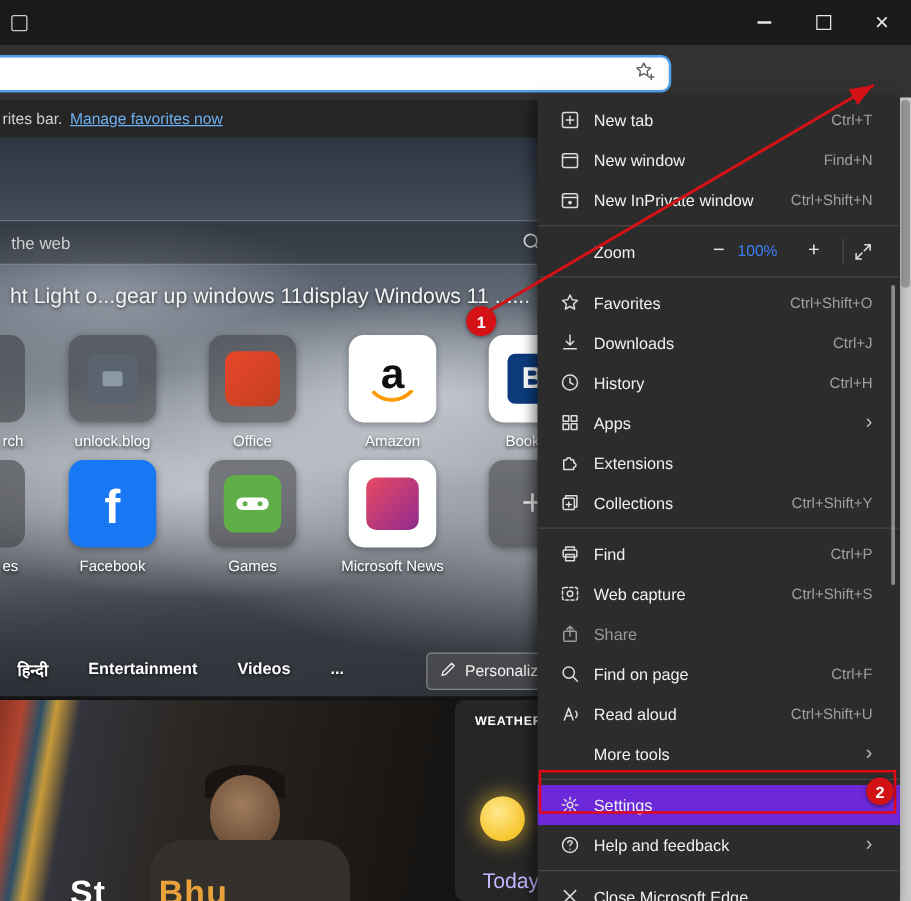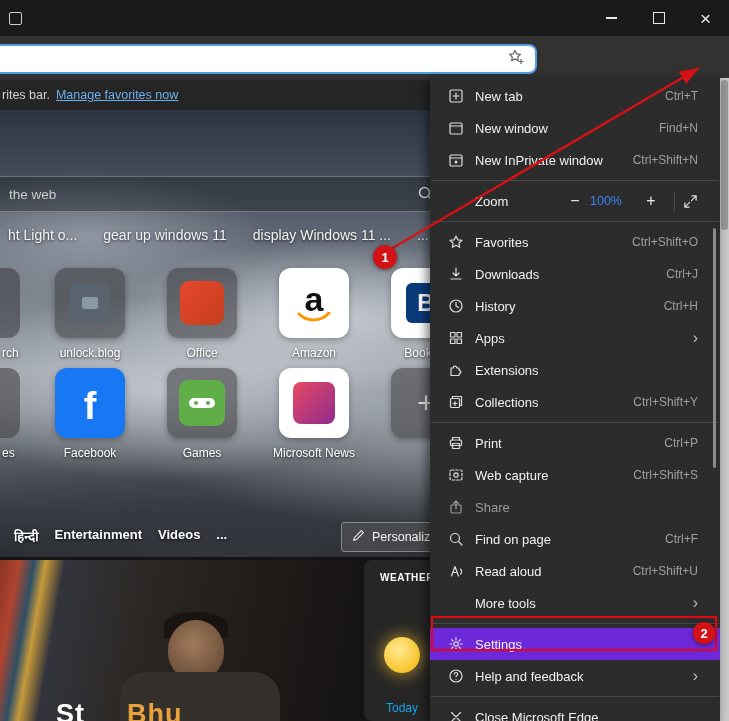--- a/index.html
+++ b/index.html
@@ -35,21 +35,21 @@
       radial-gradient(ellipse 340px 130px at 28% 62%, rgba(202,206,214,.8), transparent 70%),
       radial-gradient(ellipse 420px 150px at 75% 68%, rgba(172,177,185,.7), transparent 75%),
       radial-gradient(ellipse 520px 190px at 40% 97%, rgba(52,56,62,.95), transparent 82%),
       linear-gradient(180deg,#2d3543 0%,#49525f 18%,#7a828c 40%,#9aa0a7 58%,#6f757d 74%,#383d44 90%,#22262c 100%);}
   
   .search-pill{position:absolute;left:-70px;top:66px;width:516px;height:36px;border-radius:18px;
                background:rgba(25,28,32,.38);border:1px solid rgba(255,255,255,.28);box-sizing:border-box;
                display:flex;align-items:center;padding-left:78px;color:#cdcdcd;font-size:13.5px;}
   .search-pill .mag{position:absolute;right:10px;top:8px;}
   
-  .qlinks{position:absolute;left:8px;top:117px;display:flex;gap:26px;font-size:14px;color:#f4f4f4;
+  .qlinks{position:absolute;left:8px;top:117px;display:flex;font-size:17px;color:#f4f4f4;
           text-shadow:0 1px 3px rgba(0,0,0,.7);}
   .qlinks span{cursor:pointer;white-space:nowrap;}
   
   .tilerow{position:absolute;display:flex;gap:42px;}
   .tile{width:70px;display:flex;flex-direction:column;align-items:center;cursor:pointer;}
   .tilebox{width:70px;height:70px;border-radius:12px;background:rgba(58,58,62,.55);
            display:flex;align-items:center;justify-content:center;box-shadow:0 2px 6px rgba(0,0,0,.3);}
   .tilebox.white{background:#fff;}
   .tile .tlabel{margin-top:8px;font-size:12px;color:#fff;text-shadow:0 1px 3px rgba(0,0,0,.8);white-space:nowrap;}
   .partial-box{position:absolute;width:70px;height:70px;border-radius:12px;background:rgba(58,58,62,.55);}
@@ -60,21 +60,21 @@
   .amazon-a{font-size:34px;font-weight:bold;color:#111;line-height:1;position:relative;top:-4px;}
   .amazon-smile{position:absolute;margin-top:30px;}
   .ib-booking{width:40px;height:40px;border-radius:6px;background:#0c3b7c;display:flex;align-items:center;justify-content:center;
               color:#fff;font-weight:bold;font-size:24px;}
   .tilebox.fb{background:#1877f2;}
   .fb-f{color:#fff;font-size:38px;font-weight:bold;line-height:1;position:relative;top:3px;}
   .ib-games{width:46px;height:46px;border-radius:9px;background:#5fae47;display:flex;align-items:center;justify-content:center;}
   .ib-news{width:42px;height:42px;border-radius:8px;background:linear-gradient(135deg,#e84a63,#8f2b8f);}
   .plus-glyph{color:#e8e8e8;font-size:30px;font-weight:300;}
   
-  .ntabs{position:absolute;left:14px;top:417px;display:flex;gap:16px;font-size:13px;font-weight:bold;color:#fff;
+  .ntabs{position:absolute;left:14px;top:417px;display:flex;gap:32px;font-size:13px;font-weight:bold;color:#fff;
          text-shadow:0 1px 3px rgba(0,0,0,.8);}
   .ntabs span{cursor:pointer;white-space:nowrap;}
   .personalize{position:absolute;left:341px;top:412px;height:30px;width:130px;border-radius:4px;
                background:rgba(84,84,86,.62);border:1px solid rgba(255,255,255,.35);box-sizing:border-box;
                display:flex;align-items:center;gap:7px;padding:0 10px;color:#f2f2f2;font-size:12.5px;cursor:pointer;}
   
   .bottom{position:absolute;left:0;top:557px;width:729px;height:164px;background:#141414;}
   .movie{position:absolute;left:0;top:3px;width:356px;height:161px;overflow:hidden;cursor:pointer;
     background:linear-gradient(100deg,#8a3326 0%,#b0442e 5%,#2d4f66 9%,#c79a3a 12%,#33343c 17%,#2b2723 40%,#1e1b19 72%,#151311 100%);}
   .m-head{position:absolute;left:168px;top:60px;width:56px;height:60px;border-radius:50% 50% 46% 46%;
@@ -82,21 +82,21 @@
   .m-hair{position:absolute;left:164px;top:52px;width:64px;height:26px;border-radius:50% 50% 0 0;background:#191311;}
   .m-body{position:absolute;left:120px;top:112px;width:160px;height:52px;border-radius:26px 26px 0 0;background:#34302c;}
   .m-headline{position:absolute;bottom:-9px;left:56px;font-size:27px;font-weight:bold;letter-spacing:1px;white-space:nowrap;}
   .m-headline .h1{color:#fff;}
   .m-headline .h2{color:#e9a23b;margin-left:42px;}
   .weather{position:absolute;left:364px;top:3px;width:92px;height:161px;background:#262626;border-radius:8px;box-sizing:border-box;
            padding:12px 0 0 16px;cursor:pointer;}
   .weather .wtitle{font-size:10px;font-weight:bold;letter-spacing:.6px;color:#fff;}
   .sun{position:absolute;left:20px;top:77px;width:36px;height:36px;border-radius:50%;
        background:radial-gradient(circle at 40% 35%,#ffe98f,#f7c52e 70%);box-shadow:0 0 14px 4px rgba(247,197,46,.45);}
-  .weather .wfoot{position:absolute;left:22px;bottom:6px;font-size:12px;color:#0ea5e9;}
+  .weather .wfoot{position:absolute;left:22px;bottom:6px;font-size:17px;color:#c4b5fd;}
   
   .pg-scroll{position:absolute;left:720px;top:78px;width:9px;height:643px;background:#c9c9c9;z-index:15;}
   .pg-thumb{position:absolute;left:1px;top:2px;width:7px;height:150px;background:#979797;border-radius:3px;}
   
   .menu{position:absolute;left:430px;top:78px;width:290px;height:643px;background:#2d2c2c;z-index:20;
         box-shadow:-3px 3px 10px rgba(0,0,0,.55);box-sizing:border-box;padding-top:2px;overflow:hidden;}
   .mi{height:32px;display:flex;align-items:center;padding:0 22px 0 18px;font-size:13px;color:#f0f0f0;cursor:pointer;}
   .mi-ic{width:16px;height:16px;margin-right:11px;flex:none;display:flex;align-items:center;justify-content:center;}
   .mi-ic svg{width:16px;height:16px;stroke:#dcdcdc;fill:none;stroke-width:1.2;stroke-linecap:round;stroke-linejoin:round;}
   .mi-label{flex:1;white-space:nowrap;}
@@ -431,21 +431,21 @@
       </div>
 
     <div class="mi">
       <span class="mi-ic">
           <svg viewBox="0 0 16 16">
             <path d="M4.5 5V2.5h7V5"></path>
             <rect x="2.5" y="5" width="11" height="5.5" rx="1"></rect>
             <rect x="4.5" y="8.5" width="7" height="5"></rect>
           </svg>
         </span>
-      <span class="mi-label">Print</span>
+      <span class="mi-label">Find</span>
       <span class="mi-short">Ctrl+P</span>
     </div>
     <div class="mi">
       <span class="mi-ic">
           <svg viewBox="0 0 16 16">
             <rect x="2" y="3" width="12" height="10" rx="1.5" stroke-dasharray="2.5 1.8"></rect>
             <circle cx="8" cy="8" r="2.2"></circle>
           </svg>
         </span>
       <span class="mi-label">Web capture</span>

